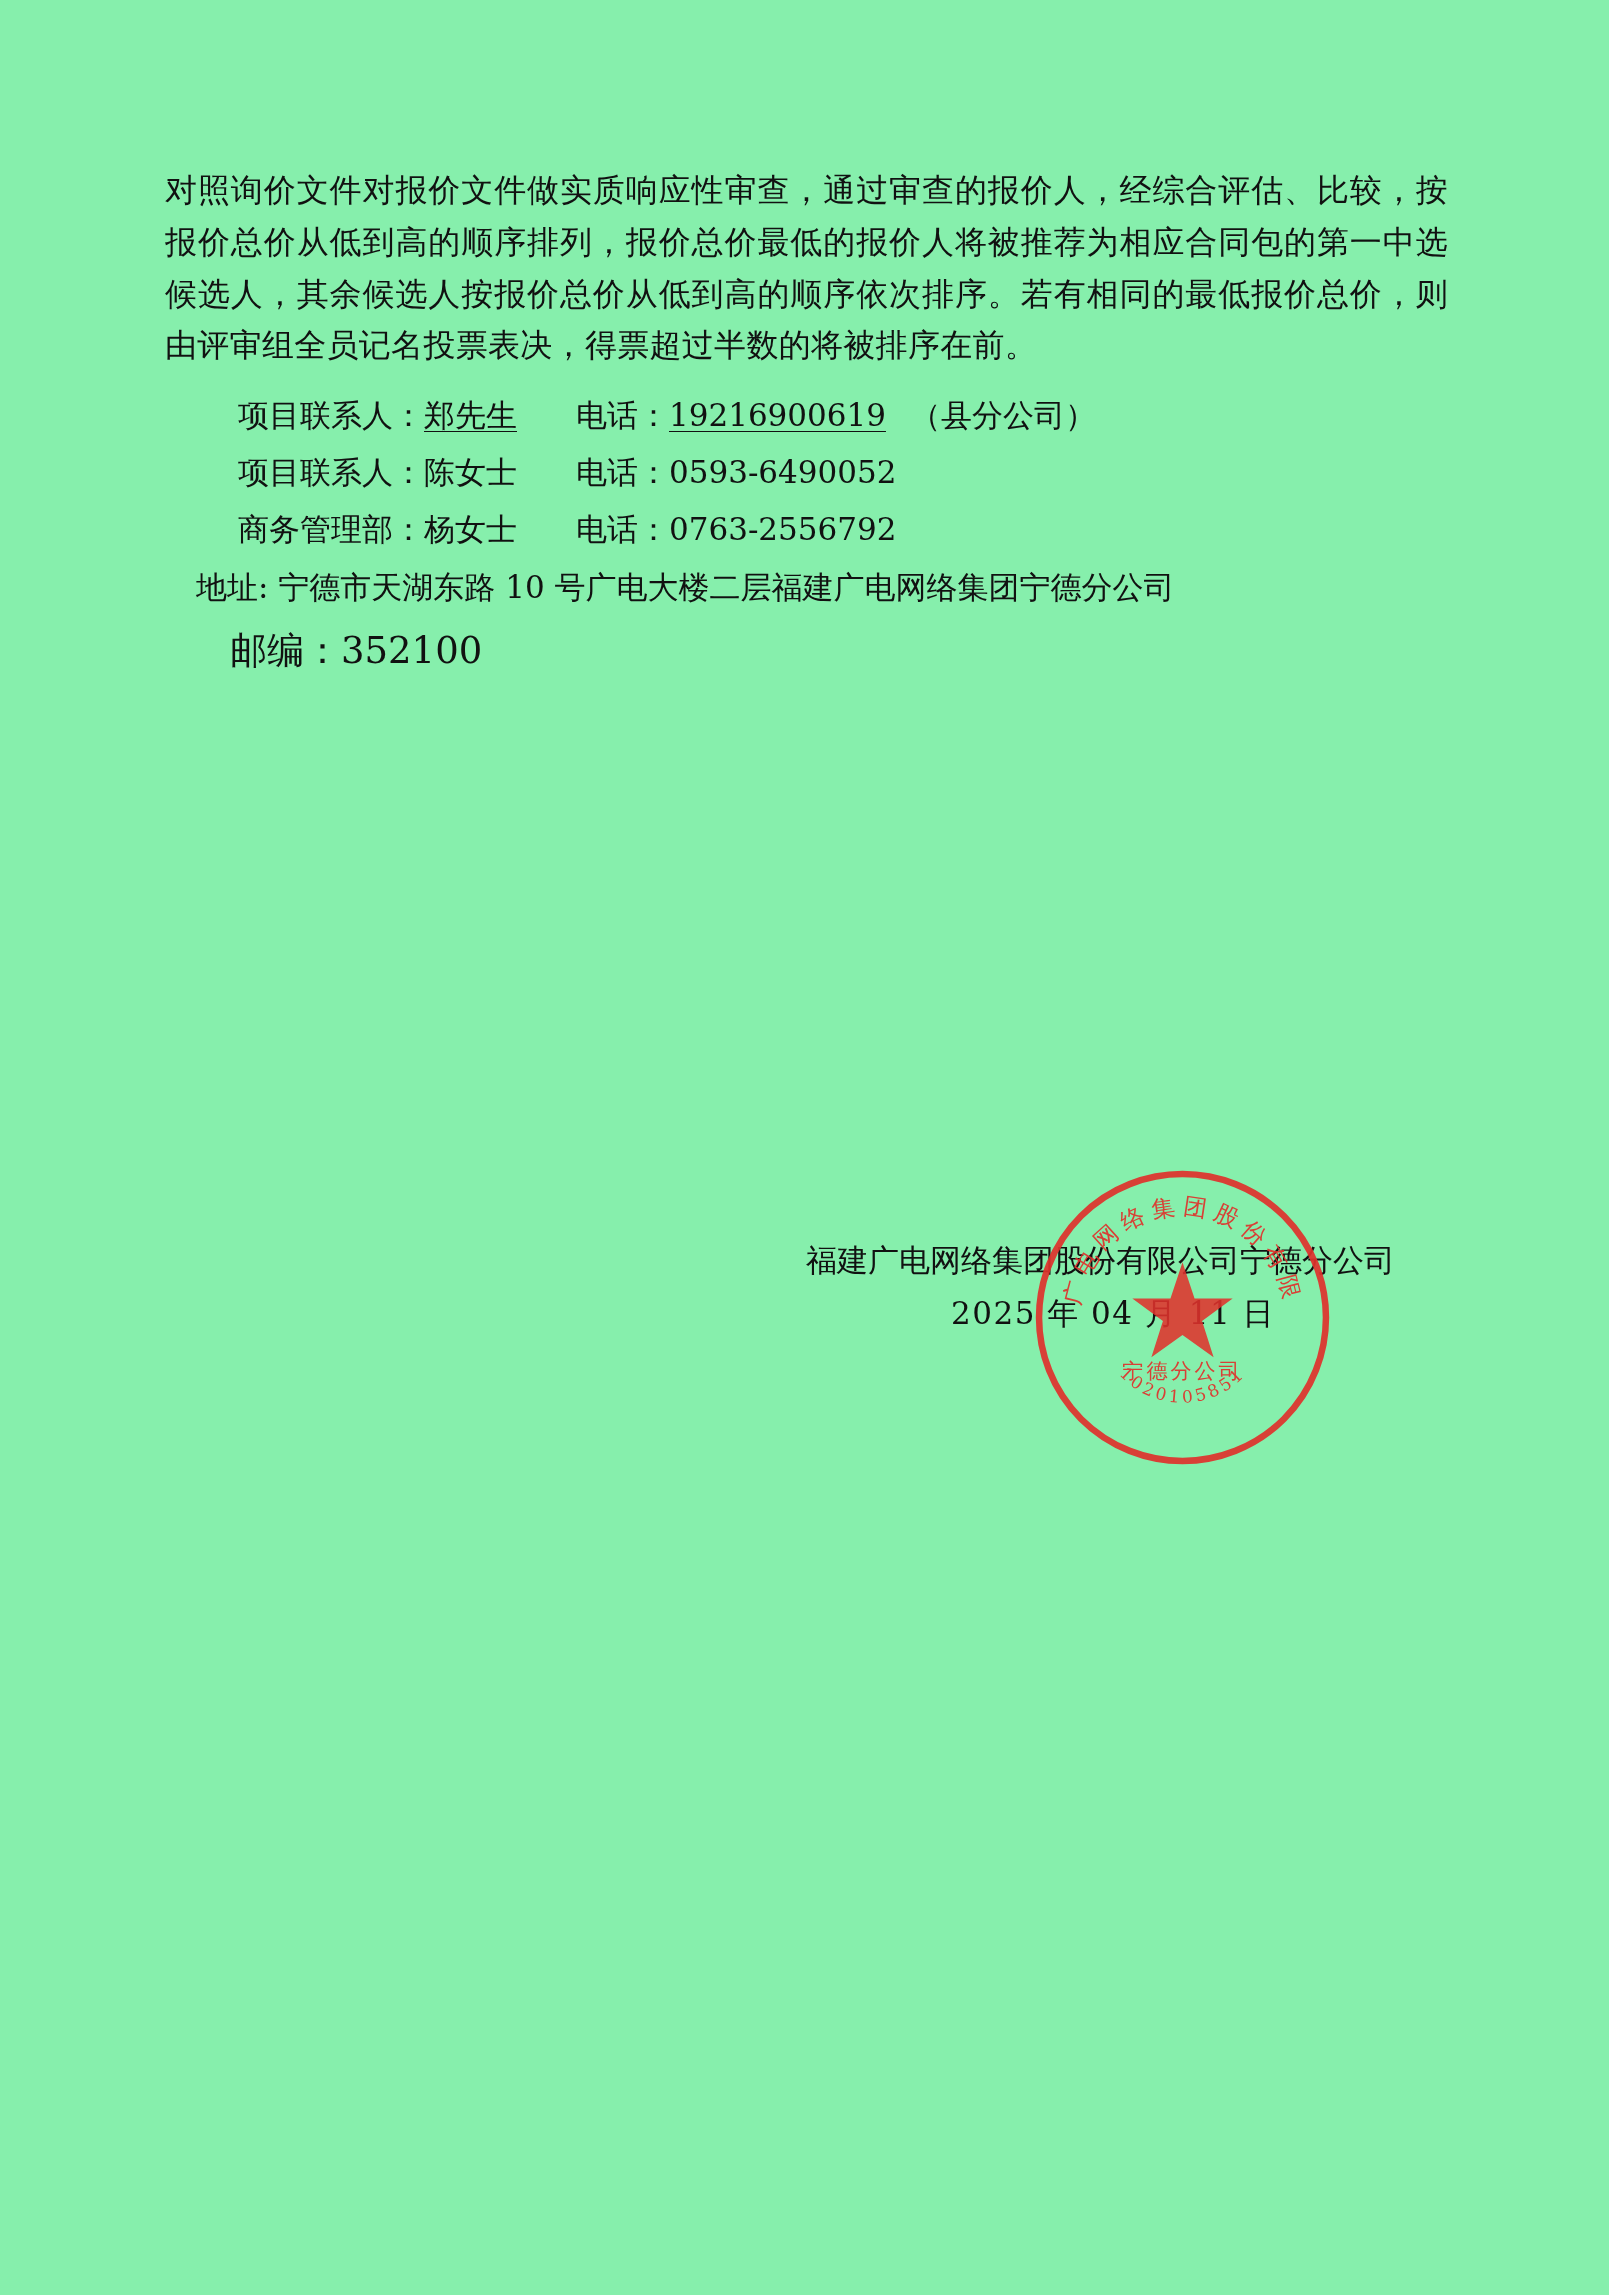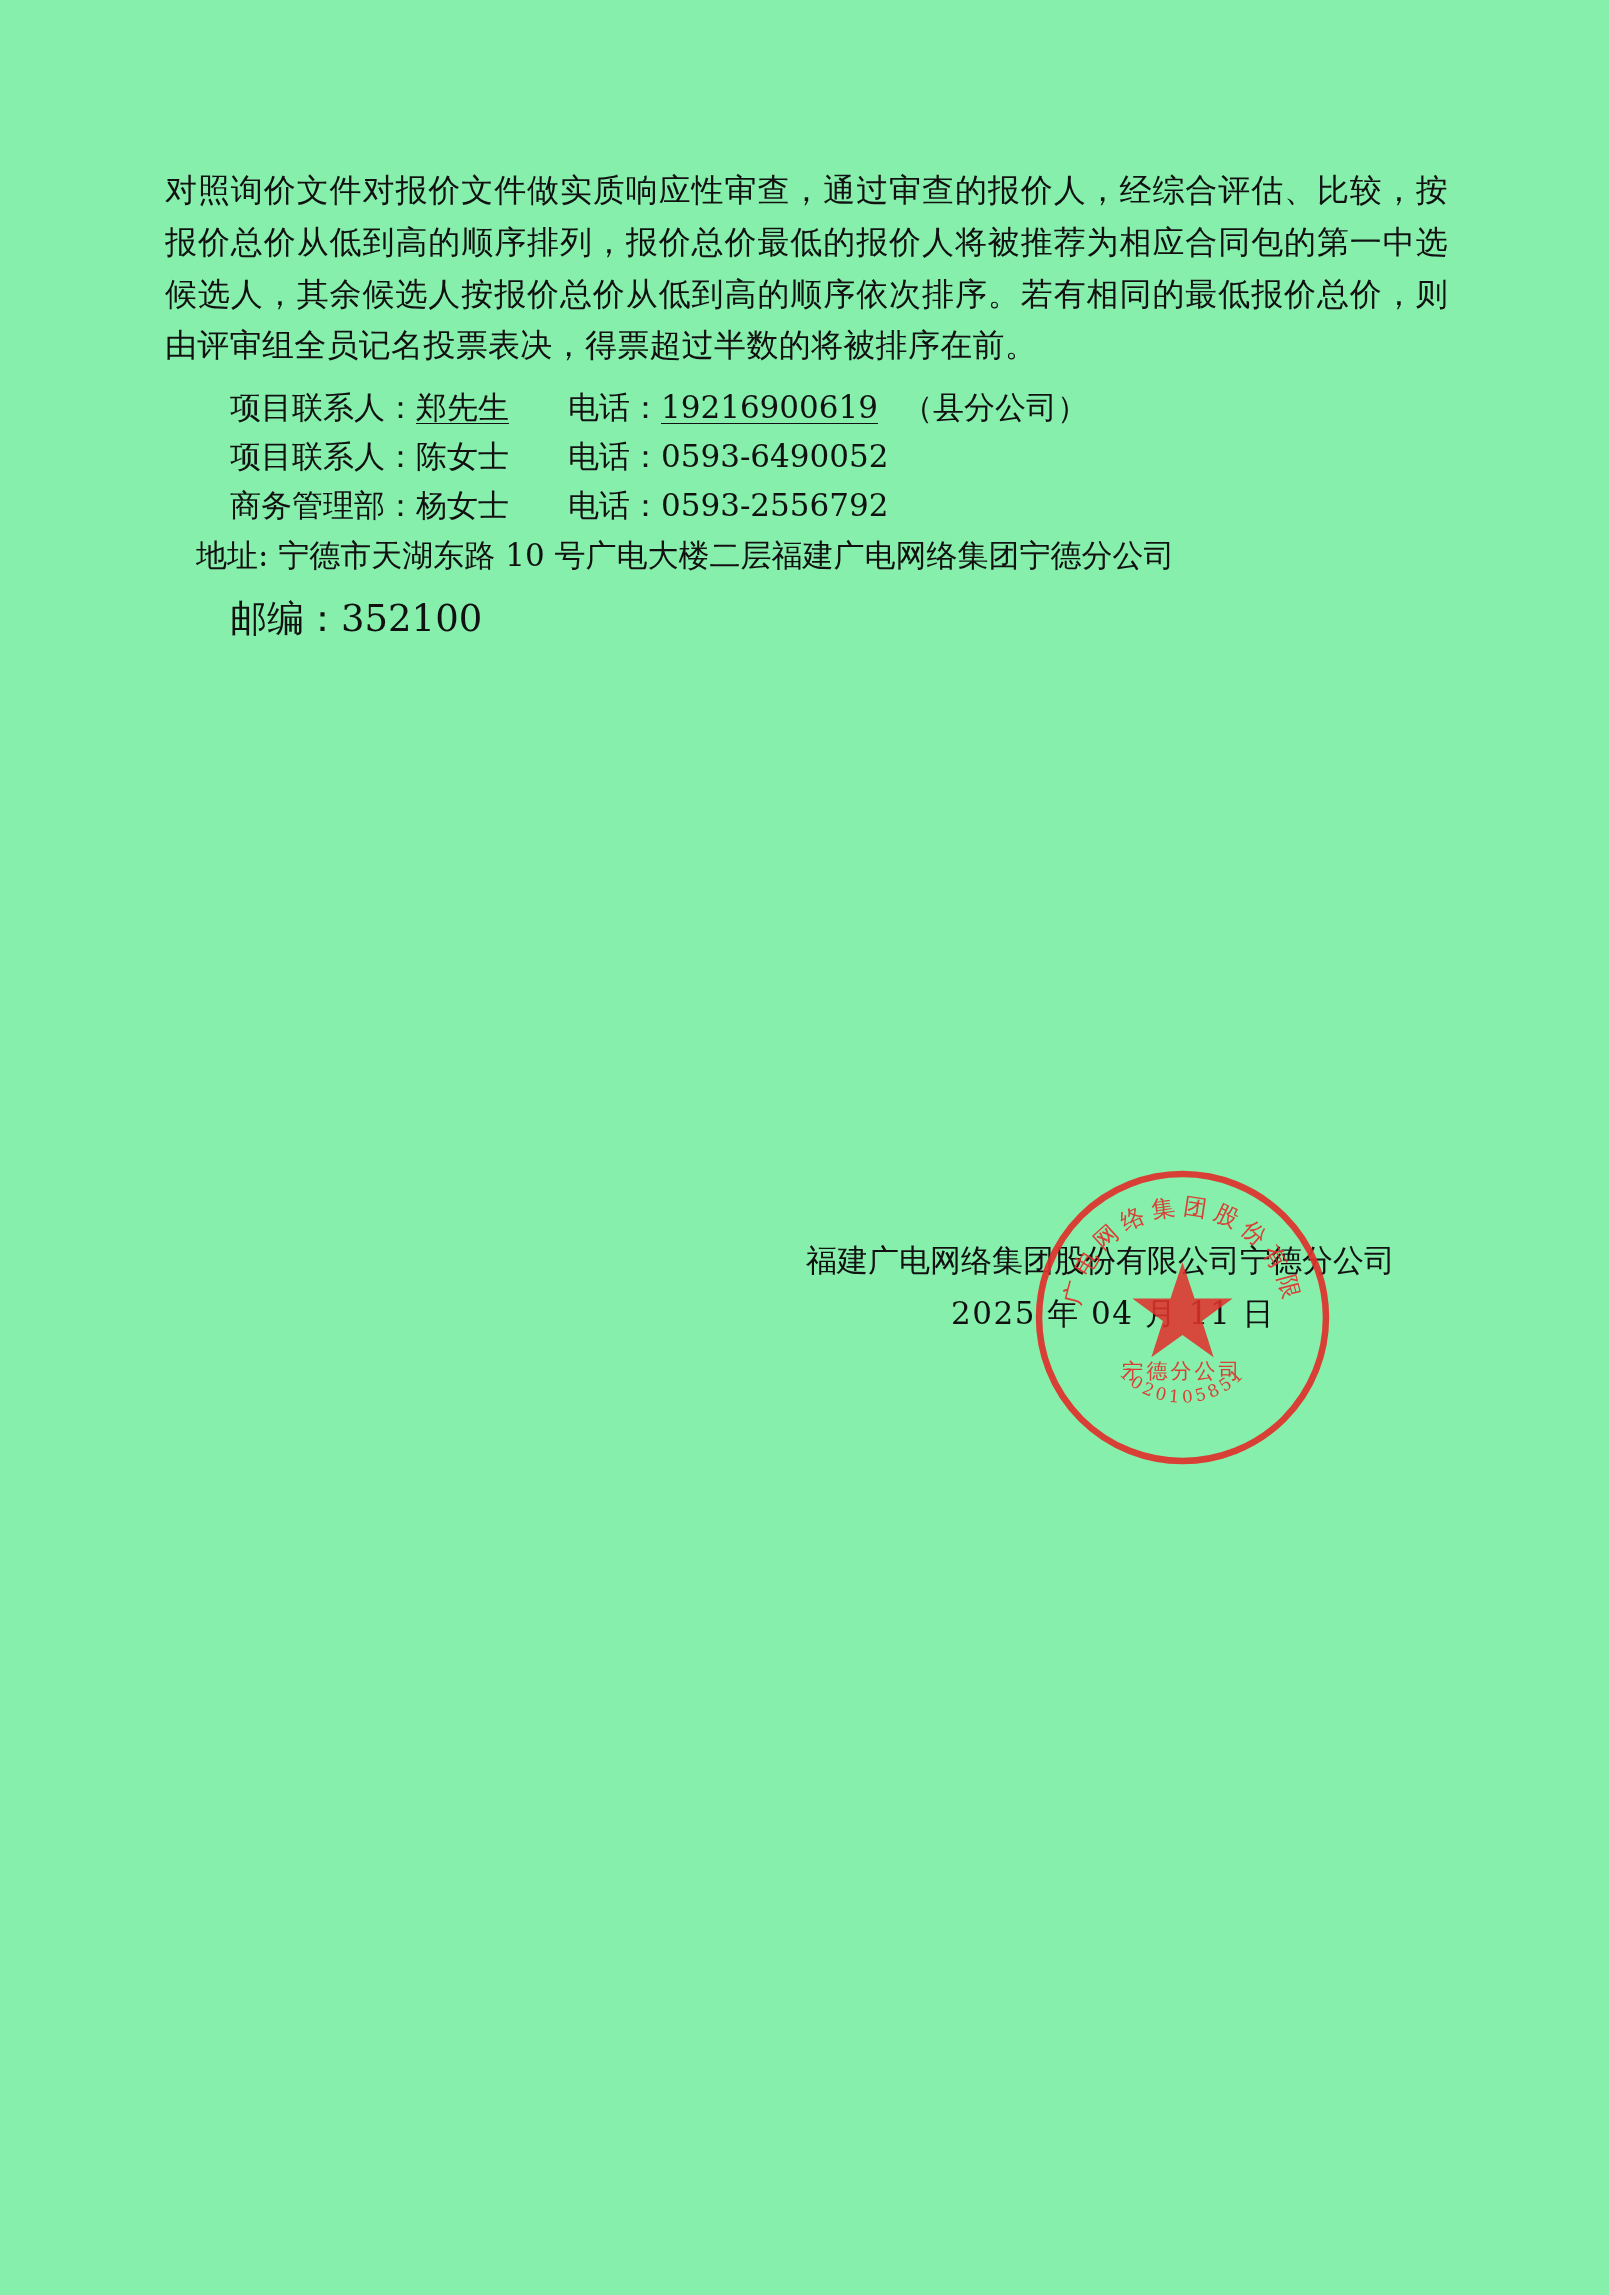--- a/index.html
+++ b/index.html
@@ -33,21 +33,21 @@
     font-size: 32px;
     line-height: 1.62;
     text-align: justify;
     text-justify: inter-ideograph;
     letter-spacing: 0.3px;
     margin: 0 0 2px 0;
   }
   .contact-line {
     font-size: 31px;
     line-height: 1.58;
-    margin: 0;
+    margin: 8px;
     white-space: nowrap;
     display: flex;
     align-items: baseline;
   }
   .indent1 {
     padding-left: 65px;
   }
   .indent-addr {
     padding-left: 31px;
   }
@@ -138,21 +138,21 @@
         <span class="gap-a"></span>
         <span class="lbl">电话：</span>
         <span class="lbl">0593-6490052</span>
     </div>
 
     <div class="contact-line indent1">
       <span class="lbl">商务管理部：</span>
         <span class="lbl">杨女士</span>
         <span class="gap-a"></span>
         <span class="lbl">电话：</span>
-        <span class="lbl">0593-2556792</span>
+        <span class="lbl">0763-2556792</span>
     </div>
 
     <p class="addr-block indent-addr">地址: 宁德市天湖东路 10 号广电大楼二层福建广电网络集团宁德分公司</p>
 
     <div class="spacer-sm"></div>
 
     <p class="postcode">邮编：352100</p>
 
     <div class="sign-block">
       <p class="sign-company">福建广电网络集团股份有限公司宁德分公司</p>

